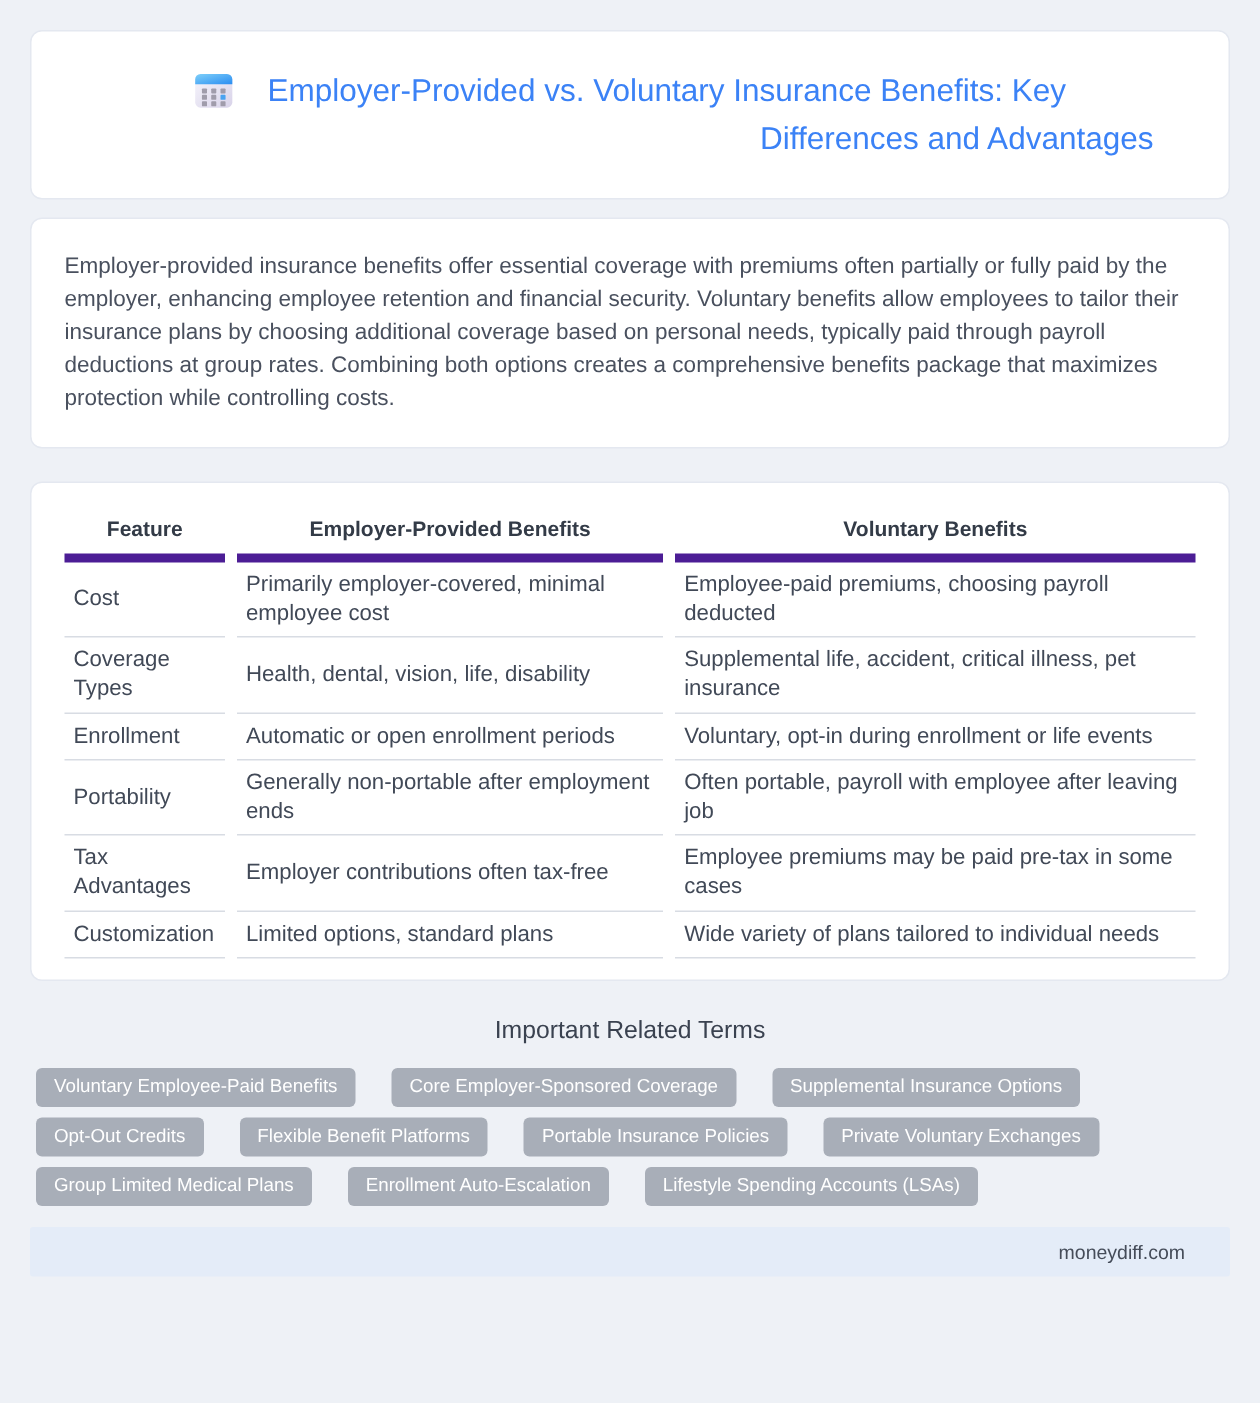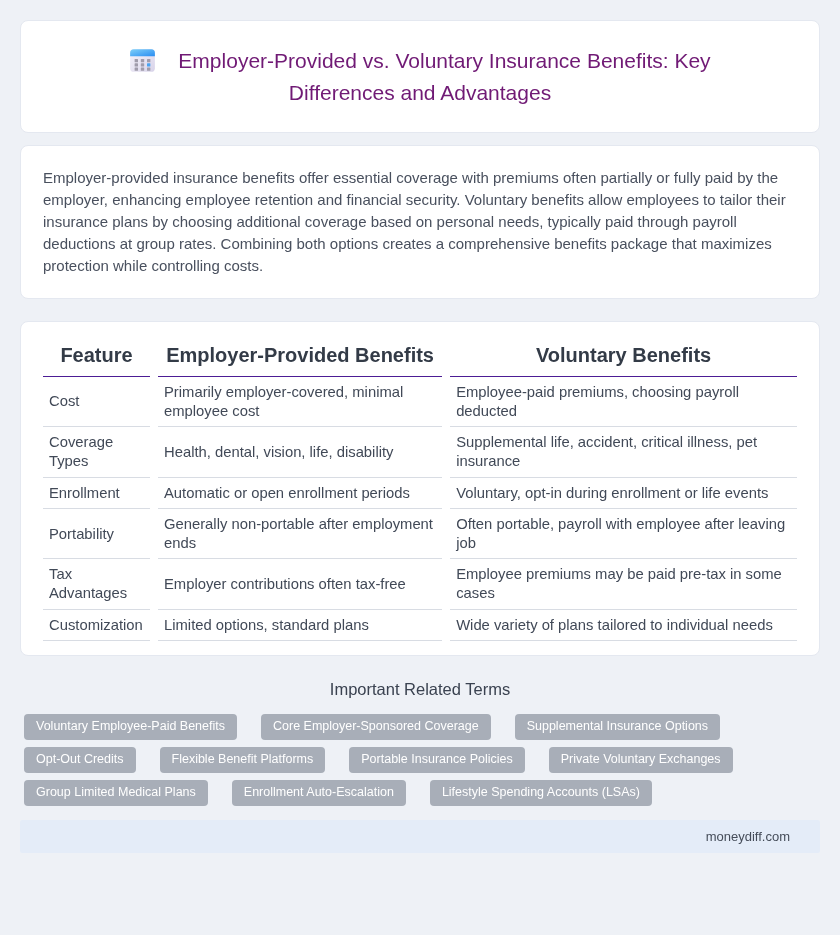--- a/index.html
+++ b/index.html
@@ -21,22 +21,23 @@
   
   .header-card {
     padding: 24px 50px;
     margin-bottom: 12px;
     text-align: center;
   }
   .page-title {
     margin: 0;
     font-size: 21px;
     font-weight: 400;
-    color: #701a75;
+    color: #3b82f6;
     line-height: 1.5;
+    text-align: right;
   }
   .title-line { display: block; }
   .title-line1 { display: flex; align-items: center; justify-content: center; gap: 22px; }
   .cal-icon { width: 27px; height: 27px; flex: 0 0 auto; display: inline-block; }
 
   
   .intro-card {
     padding: 21px 22px;
     margin-bottom: 22px;
   }
@@ -51,26 +52,26 @@
   .table-card {
     padding: 14px;
     margin-bottom: 24px;
   }
   table.compare {
     width: 100%;
     border-collapse: separate;
     border-spacing: 8px 0;
   }
   table.compare th {
-    font-size: 20px;
+    font-size: 14px;
     font-weight: 700;
     color: #333b47;
     text-align: center;
     padding: 8px 6px 9px;
-    border-bottom: 1px solid #4c1d95;
+    border-bottom: 6px solid #4c1d95;
   }
   table.compare td {
     font-size: 14.8px;
     color: #414957;
     padding: 6px 6px;
     border-bottom: 1px solid #d8dce3;
     vertical-align: middle;
     line-height: 1.26;
     text-align: left;
   }

